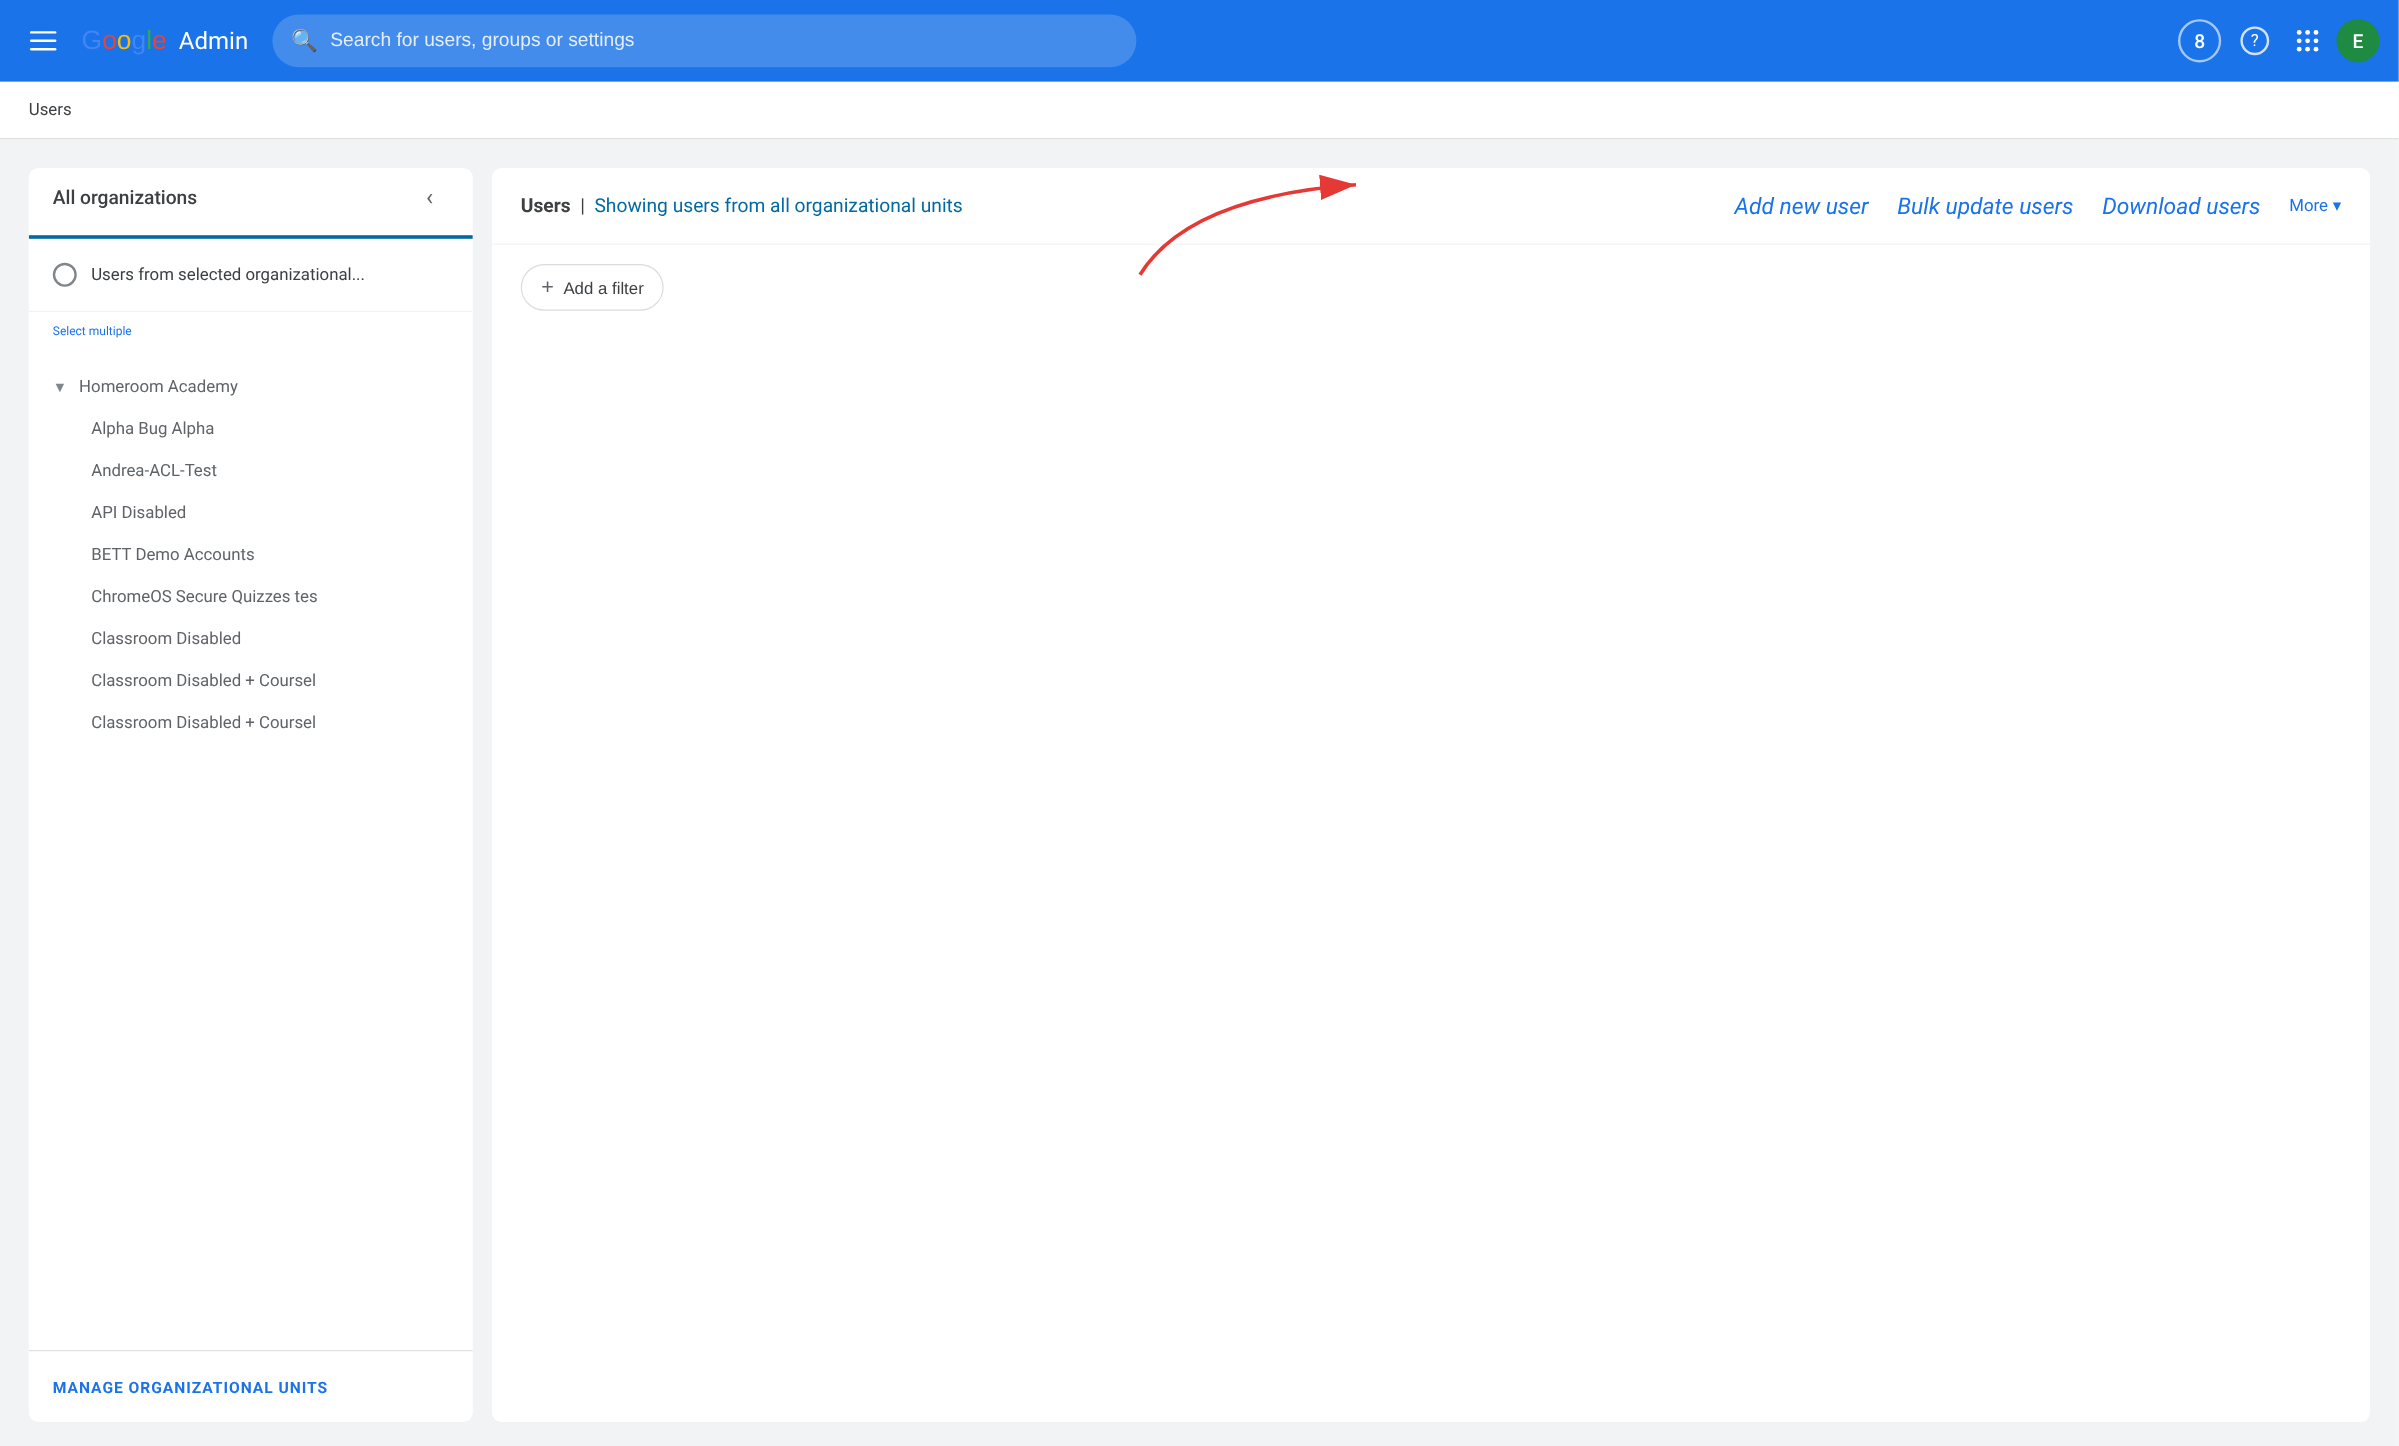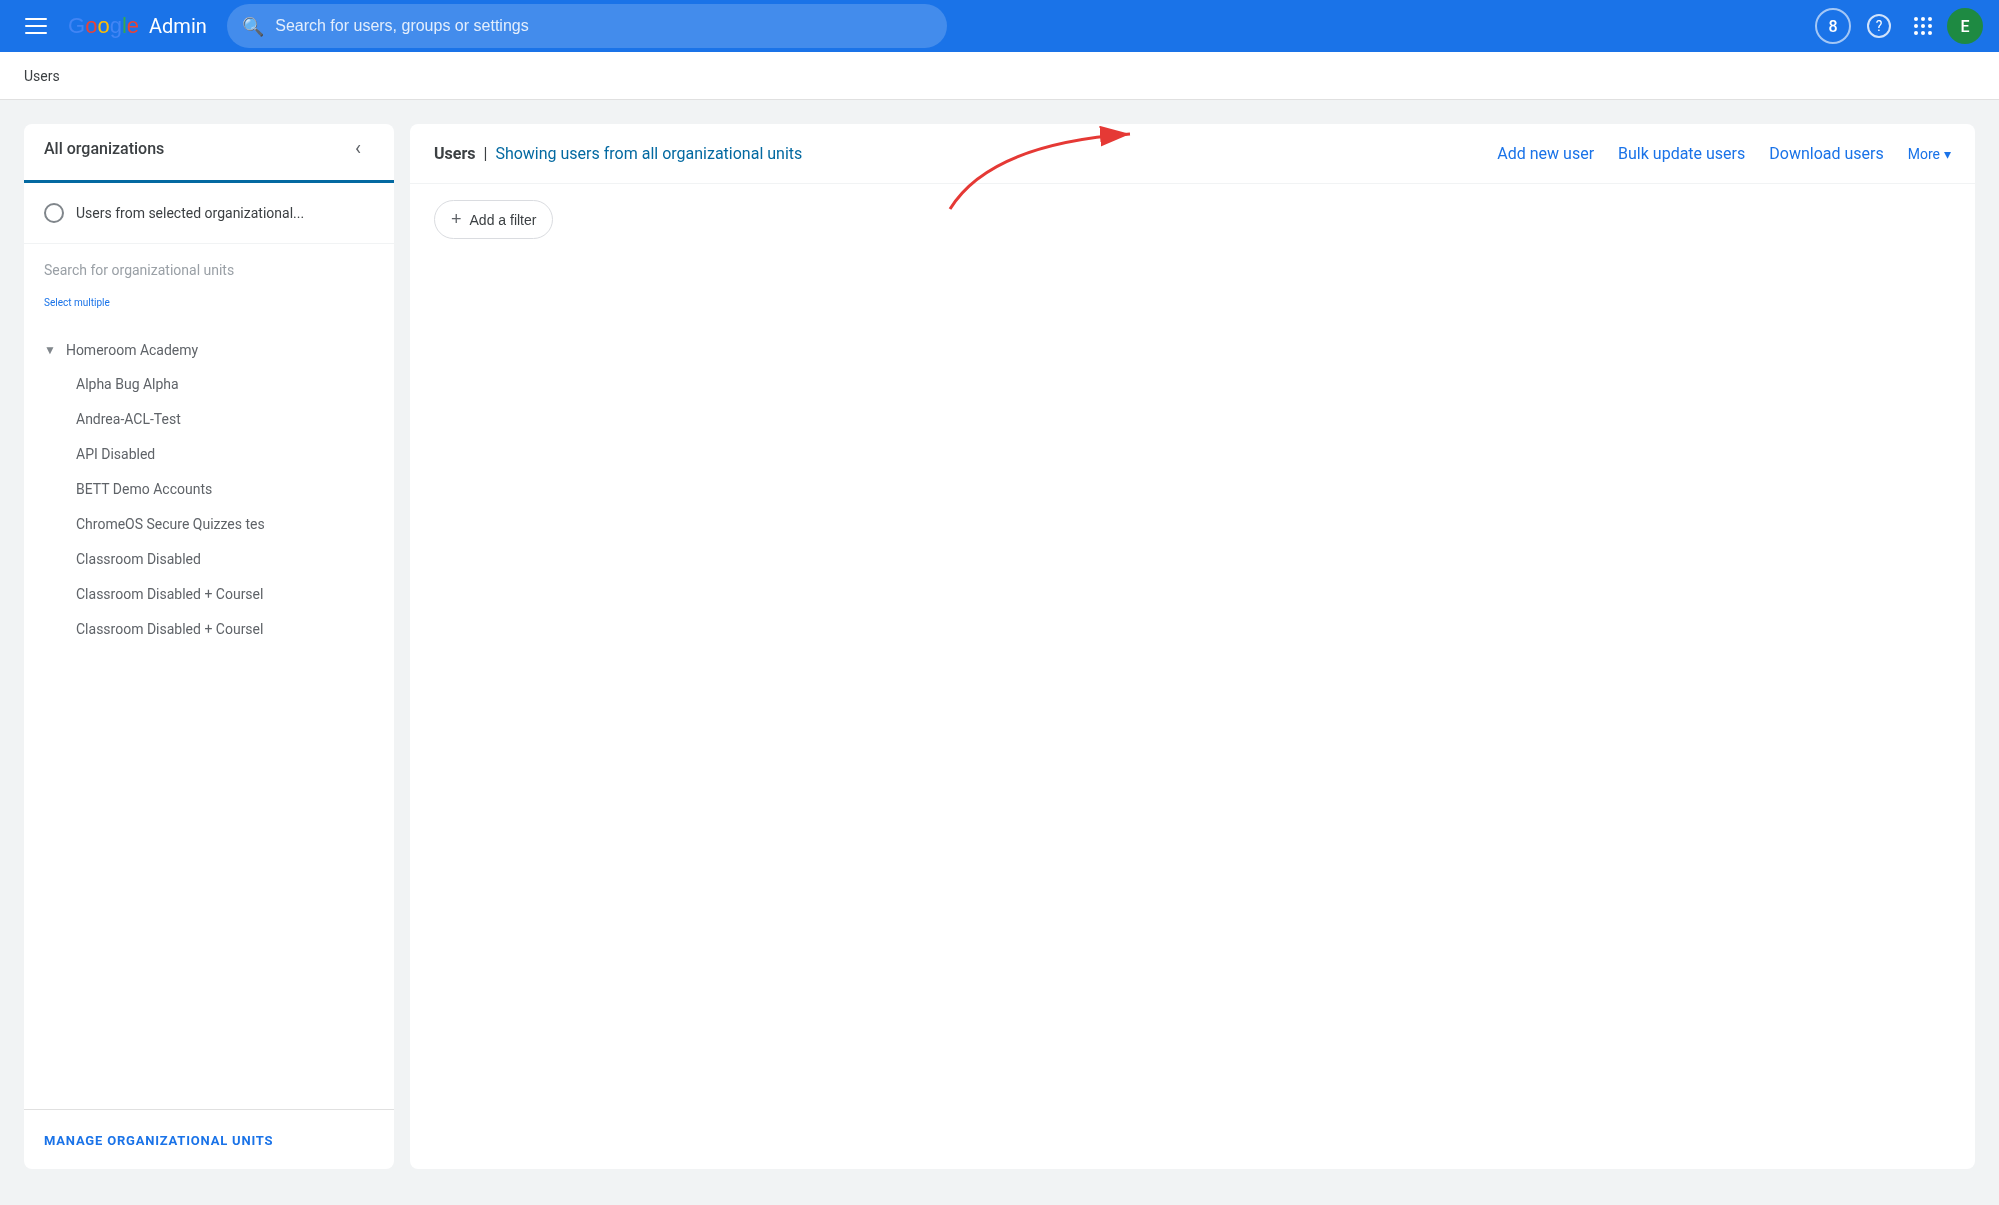--- a/index.html
+++ b/index.html
@@ -7,21 +7,21 @@
       font-family: 'Google Sans', Roboto, Arial, sans-serif;
       background: #f1f3f4;
       min-height: 1205px;
       width: 1999px;
       overflow-x: hidden;
     }
 
     
     .top-nav {
       background: #1a73e8;
-      height: 52px;
+      height: 68px;
       display: flex;
       align-items: center;
       padding: 0 16px;
       gap: 12px;
       position: relative;
     }
     .nav-hamburger {
       width: 40px; height: 40px;
       display: flex; flex-direction: column;
       justify-content: center; align-items: center;
@@ -202,21 +202,21 @@
     .users-title-sep {
       font-size: 16px; color: #3c4043; margin: 0 8px;
     }
     .users-title-sub {
       font-size: 16px; color: #0369a1; font-weight: 400;
     }
     .right-panel-actions {
       display: flex; align-items: center; gap: 24px; margin-left: auto;
     }
     .action-link {
-      font-size: 16px; color: #1a73e8; cursor: pointer; white-space: nowrap;
+      font-size: 19px; color: #1a73e8; cursor: pointer; white-space: nowrap; font-style: italic;
     }
     .more-btn {
       display: flex; align-items: center; gap: 4px;
       font-size: 14px; color: #1a73e8; cursor: pointer;
     }
 
     .filter-bar {
       padding: 16px 24px;
     }
     .add-filter-btn {
@@ -295,23 +295,20 @@
       </div>
     </div>
 
     <div class="radio-group">
       <div class="radio-item">
         <div class="radio-outer unchecked"></div>
         <span class="radio-label">Users from selected organizational...</span>
       </div>
     </div>
 
-    <div class="search-org">
-      <span class="search-org-text" style="cursor:text;">Search for organizational units</span>
-    </div>
 
     <div class="select-multiple">
       <span class="select-multiple-link">Select multiple</span>
     </div>
 
     <div class="org-tree">
       <div class="org-parent">
         <span class="org-parent-arrow">▼</span>
         <span class="org-parent-name">Homeroom Academy</span>
       </div>

